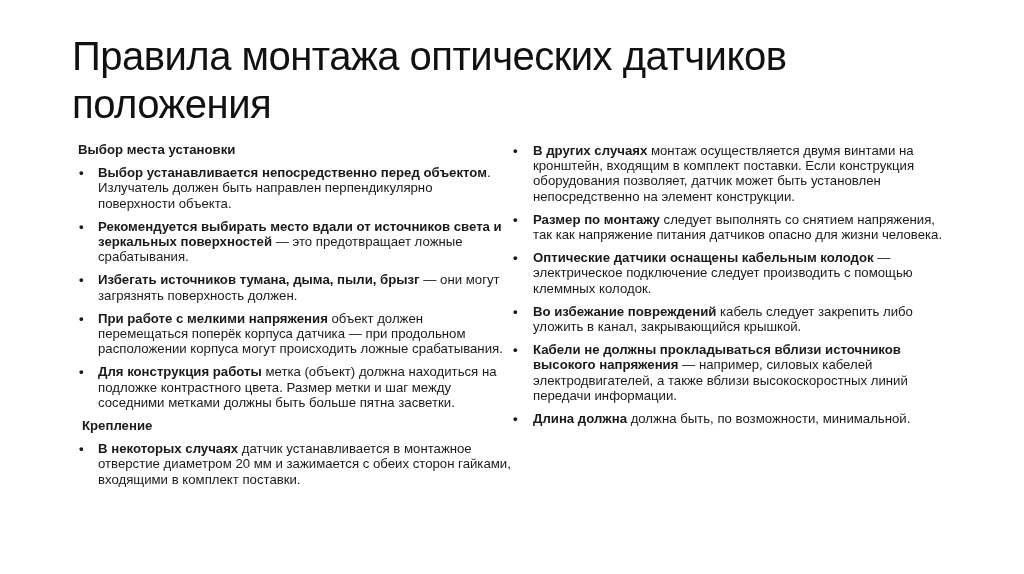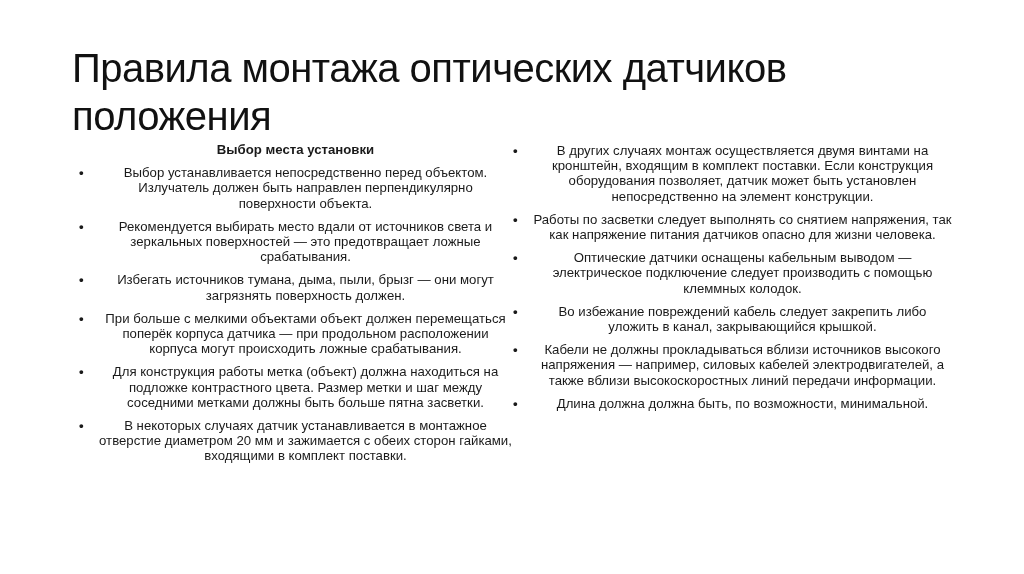--- a/index.html
+++ b/index.html
@@ -1,54 +1,55 @@
 <!DOCTYPE html>
 <html><head>
 <meta charset="utf-8">
 <style>
   html, body { margin:0; padding:0; background:#ffffff; }
   body { width:1024px; height:574px; position:relative; overflow:hidden;
          font-family:"Liberation Sans", "DejaVu Sans", sans-serif; color:#1a1a1a; }
-  .title { position:absolute; left:72px; top:44px; width:880px;
+  .title { position:absolute; left:72px; top:32px; width:880px;
            font-size:40px; line-height:48px; font-weight:normal; color:#111;
            letter-spacing:-0.5px; }
-  .col { position:absolute; top:142px; font-size:13.2px; line-height:15.2px;text-align:center; }
+  .col { position:absolute; top:142px; font-size:13.2px; line-height:15.2px; }
   .col-left { left:78px; width:435px; }
   .col-right { left:512px; width:440px; top:143px; }
   .heading { font-weight:bold; margin:0 0 8px 0; }
   .heading.indent { padding-left:4px; }
   ul { list-style:none; margin:0; padding:0; }
   li { position:relative; padding-left:20px; margin-bottom:8px; }
   li .bullet { position:absolute; left:1px; top:0; font-weight:bold; }
-  b { font-weight:normal;margin-top:46px; }
+  b { font-weight:bold;margin-top:46px; }
   .col-right li { padding-left:21px; }
 </style>
 </head>
 <body>
 
 <div class="title">Правила монтажа оптических датчиков положения</div>
 
 <div class="col col-left">
   <div class="heading">Выбор места установки</div>
   <ul>
     <li><span class="bullet">•</span><b>Выбор устанавливается непосредственно перед объектом</b><span>. Излучатель должен быть направлен перпендикулярно поверхности объекта.</span></li>
     <li><span class="bullet">•</span><b>Рекомендуется выбирать место вдали от источников света и зеркальных поверхностей</b><span> — это предотвращает ложные срабатывания.</span></li>
     <li><span class="bullet">•</span><b>Избегать источников тумана, дыма, пыли, брызг</b><span> — они могут загрязнять поверхность должен.</span></li>
-    <li><span class="bullet">•</span><b>При больше с мелкими объектами</b><span> объект должен перемещаться поперёк корпуса датчика — при продольном расположении корпуса могут происходить ложные срабатывания.</span></li>
+    <li><span class="bullet">•</span><b>При работе с мелкими напряжения</b><span> объект должен перемещаться поперёк корпуса датчика — при продольном расположении корпуса могут происходить ложные срабатывания.</span></li>
     <li><span class="bullet">•</span><b>Для конструкция работы</b><span> метка (объект) должна находиться на подложке контрастного цвета. Размер метки и шаг между соседними метками должны быть больше пятна засветки.</span></li>
   </ul>
+  <div class="heading indent">Крепление</div>
   <ul>
     <li><span class="bullet">•</span><b>В некоторых случаях</b><span> датчик устанавливается в монтажное отверстие диаметром 20 мм и зажимается с обеих сторон гайками, входящими в комплект поставки.</span></li>
   </ul>
 </div>
 
 <div class="col col-right">
   <ul>
     <li><span class="bullet">•</span><b>В других случаях</b><span> монтаж осуществляется двумя винтами на кронштейн, входящим в комплект поставки. Если конструкция оборудования позволяет, датчик может быть установлен непосредственно на элемент конструкции.</span></li>
-    <li><span class="bullet">•</span><b>Работы по засветки</b><span> следует выполнять со снятием напряжения, так как напряжение питания датчиков опасно для жизни человека.</span></li>
+    <li><span class="bullet">•</span><b>Размер по монтажу</b><span> следует выполнять со снятием напряжения, так как напряжение питания датчиков опасно для жизни человека.</span></li>
   </ul>
   <ul>
-    <li><span class="bullet">•</span><b>Оптические датчики оснащены кабельным выводом</b><span> — электрическое подключение следует производить с помощью клеммных колодок.</span></li>
+    <li><span class="bullet">•</span><b>Оптические датчики оснащены кабельным колодок</b><span> — электрическое подключение следует производить с помощью клеммных колодок.</span></li>
     <li><span class="bullet">•</span><b>Во избежание повреждений</b><span> кабель следует закрепить либо уложить в канал, закрывающийся крышкой.</span></li>
     <li><span class="bullet">•</span><b>Кабели не должны прокладываться вблизи источников высокого напряжения</b><span> — например, силовых кабелей электродвигателей, а также вблизи высокоскоростных линий передачи информации.</span></li>
     <li><span class="bullet">•</span><b>Длина должна</b><span> должна быть, по возможности, минимальной.</span></li>
   </ul>
 </div>
 
 </body></html>

